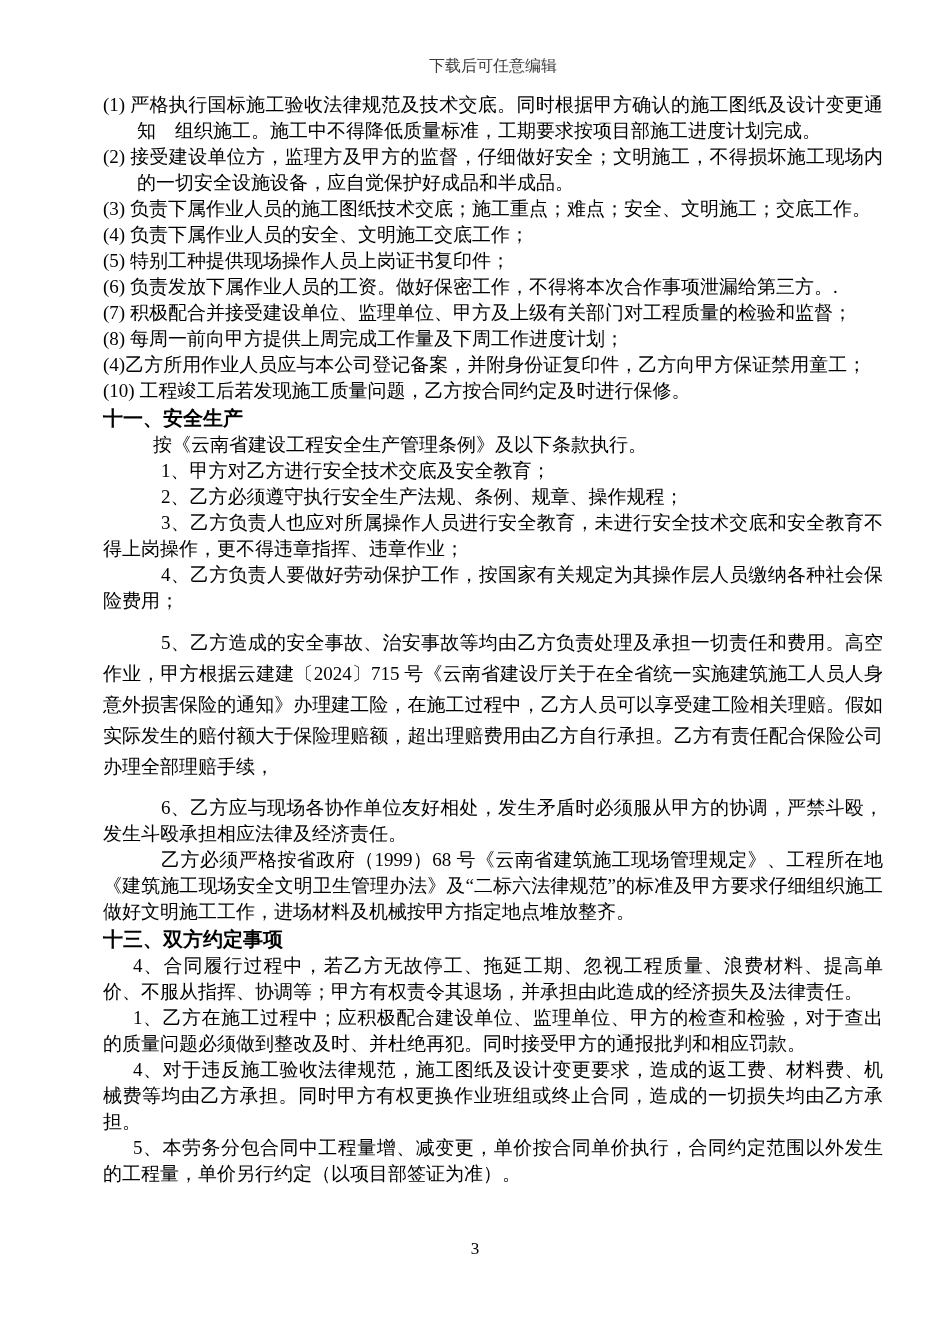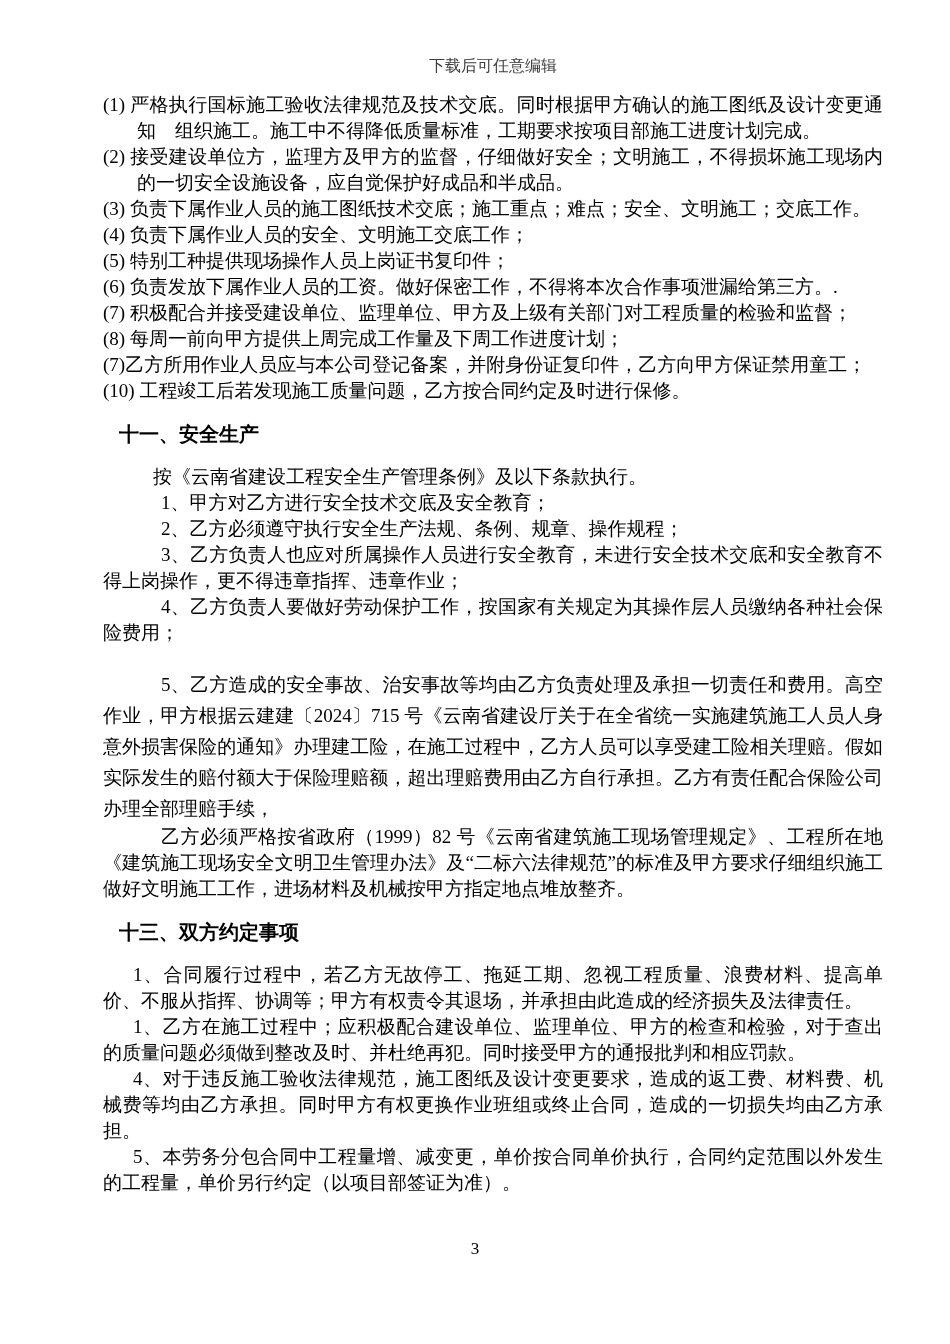--- a/index.html
+++ b/index.html
@@ -38,23 +38,23 @@
     text-align: justify;
   }
   p.hang {
     padding-left: 34px;
     text-indent: -34px;
   }
   p.ind3  { text-indent: 58px; }
   p.ind26 { text-indent: 50px; }
   p.ind16 { text-indent: 30px; }
   p.loose { line-height: 31px; }
-  p.mt6   { margin-top: 23px; }
+  p.mt6   { margin-top: 13px; }
   h2.sec-title {
-    margin: 16px;
+    margin: 0;
     font-size: 20px;
     line-height: 28px;
     font-weight: bold;
     text-align: left;
   }
   .page-number {
     position: absolute;
     top: 1238px;
     left: 0;
     width: 100%;
@@ -73,35 +73,36 @@
     <p class="header-note">下载后可任意编辑</p>
 
     <p class="doc-par hang">(1) 严格执行国标施工验收法律规范及技术交底。同时根据甲方确认的施工图纸及设计变更通知　组织施工。施工中不得降低质量标准，工期要求按项目部施工进度计划完成。</p>
     <p class="doc-par hang">(2) 接受建设单位方，监理方及甲方的监督，仔细做好安全；文明施工，不得损坏施工现场内的一切安全设施设备，应自觉保护好成品和半成品。</p>
     <p class="doc-par">(3) 负责下属作业人员的施工图纸技术交底；施工重点；难点；安全、文明施工；交底工作。</p>
     <p class="doc-par">(4) 负责下属作业人员的安全、文明施工交底工作；</p>
     <p class="doc-par">(5) 特别工种提供现场操作人员上岗证书复印件；</p>
     <p class="doc-par">(6) 负责发放下属作业人员的工资。做好保密工作，不得将本次合作事项泄漏给第三方。.</p>
     <p class="doc-par">(7) 积极配合并接受建设单位、监理单位、甲方及上级有关部门对工程质量的检验和监督；</p>
     <p class="doc-par">(8) 每周一前向甲方提供上周完成工作量及下周工作进度计划；</p>
-    <p class="doc-par">(7)乙方所用作业人员应与本公司登记备案，并附身份证复印件，乙方向甲方保证禁用童工；</p>
+    <p class="doc-par">(4)乙方所用作业人员应与本公司登记备案，并附身份证复印件，乙方向甲方保证禁用童工；</p>
     <p class="doc-par">(10) 工程竣工后若发现施工质量问题，乙方按合同约定及时进行保修。</p>
 
     <h2 class="sec-title">十一、安全生产</h2>
     <p class="doc-par ind26">按《云南省建设工程安全生产管理条例》及以下条款执行。</p>
     <p class="doc-par ind3">1、甲方对乙方进行安全技术交底及安全教育；</p>
     <p class="doc-par ind3">2、乙方必须遵守执行安全生产法规、条例、规章、操作规程；</p>
     <p class="doc-par ind3">3、乙方负责人也应对所属操作人员进行安全教育，未进行安全技术交底和安全教育不得上岗操作，更不得违章指挥、违章作业；</p>
     <p class="doc-par ind3">4、乙方负责人要做好劳动保护工作，按国家有关规定为其操作层人员缴纳各种社会保险费用；</p>
     <p class="doc-par ind3 loose mt6">5、乙方造成的安全事故、治安事故等均由乙方负责处理及承担一切责任和费用。高空作业，甲方根据云建建〔2024〕715 号《云南省建设厅关于在全省统一实施建筑施工人员人身意外损害保险的通知》办理建工险，在施工过程中，乙方人员可以享受建工险相关理赔。假如实际发生的赔付额大于保险理赔额，超出理赔费用由乙方自行承担。乙方有责任配合保险公司办理全部理赔手续，</p>
+    <p class="doc-par ind3 mt6">6、乙方应与现场各协作单位友好相处，发生矛盾时必须服从甲方的协调，严禁斗殴，发生斗殴承担相应法律及经济责任。</p>
 
-    <p class="doc-par ind3">乙方必须严格按省政府（1999）82 号《云南省建筑施工现场管理规定》、工程所在地《建筑施工现场安全文明卫生管理办法》及“二标六法律规范”的标准及甲方要求仔细组织施工做好文明施工工作，进场材料及机械按甲方指定地点堆放整齐。</p>
+    <p class="doc-par ind3">乙方必须严格按省政府（1999）68 号《云南省建筑施工现场管理规定》、工程所在地《建筑施工现场安全文明卫生管理办法》及“二标六法律规范”的标准及甲方要求仔细组织施工做好文明施工工作，进场材料及机械按甲方指定地点堆放整齐。</p>
 
     <h2 class="sec-title">十三、双方约定事项</h2>
-    <p class="doc-par ind16">1、合同履行过程中，若乙方无故停工、拖延工期、忽视工程质量、浪费材料、提高单价、不服从指挥、协调等；甲方有权责令其退场，并承担由此造成的经济损失及法律责任。</p>
+    <p class="doc-par ind16">4、合同履行过程中，若乙方无故停工、拖延工期、忽视工程质量、浪费材料、提高单价、不服从指挥、协调等；甲方有权责令其退场，并承担由此造成的经济损失及法律责任。</p>
     <p class="doc-par ind16">1、乙方在施工过程中；应积极配合建设单位、监理单位、甲方的检查和检验，对于查出的质量问题必须做到整改及时、并杜绝再犯。同时接受甲方的通报批判和相应罚款。</p>
     <p class="doc-par ind16">4、对于违反施工验收法律规范，施工图纸及设计变更要求，造成的返工费、材料费、机械费等均由乙方承担。同时甲方有权更换作业班组或终止合同，造成的一切损失均由乙方承担。</p>
     <p class="doc-par ind16">5、本劳务分包合同中工程量增、减变更，单价按合同单价执行，合同约定范围以外发生的工程量，单价另行约定（以项目部签证为准）。</p>
 
   </div>
 
   <div class="page-number">3</div>
 </div>
 
 </body></html>

